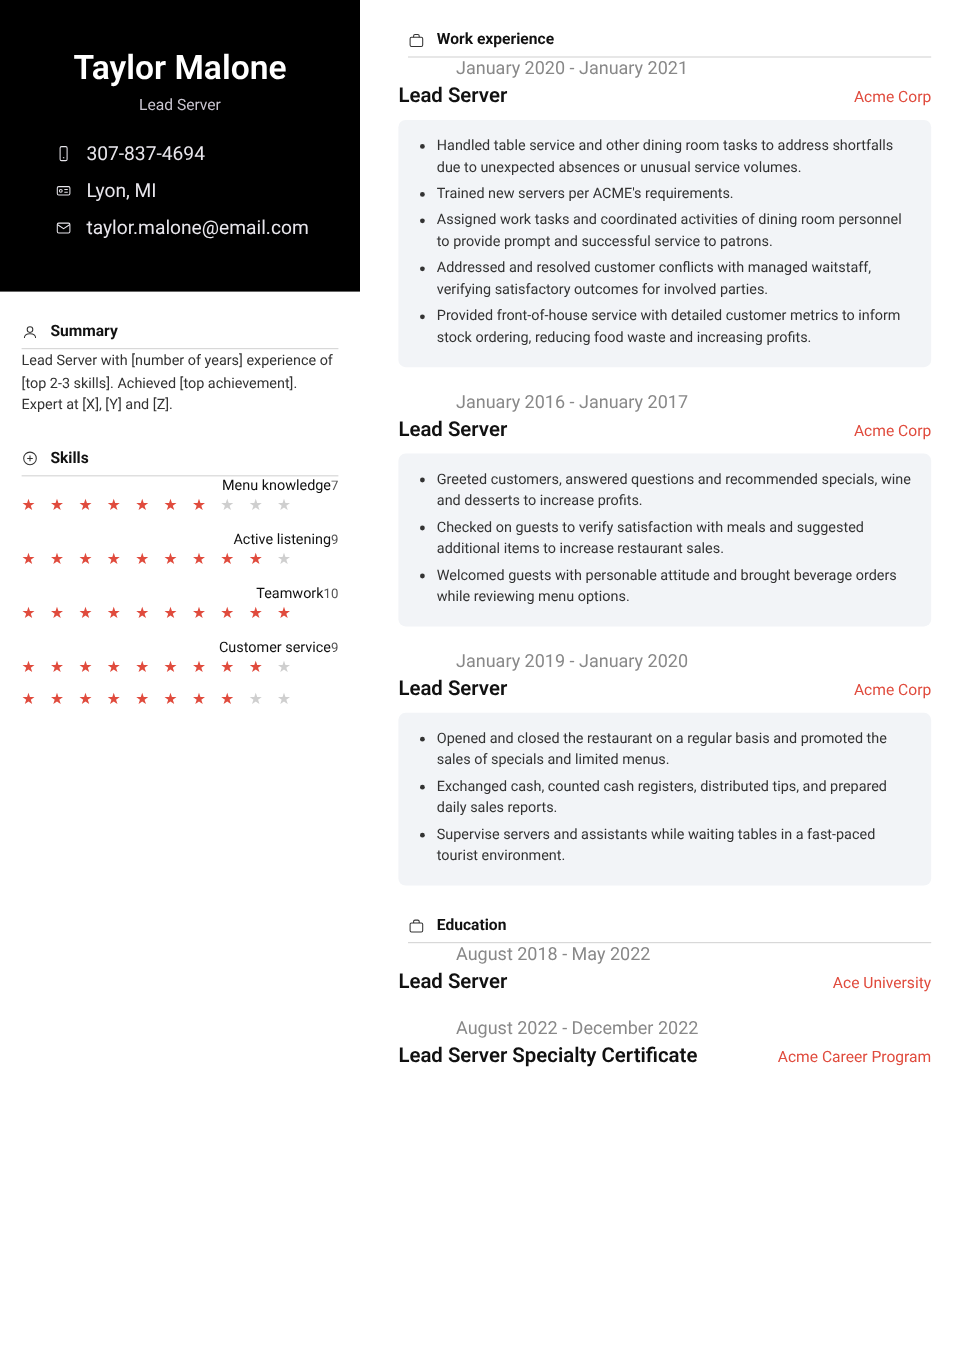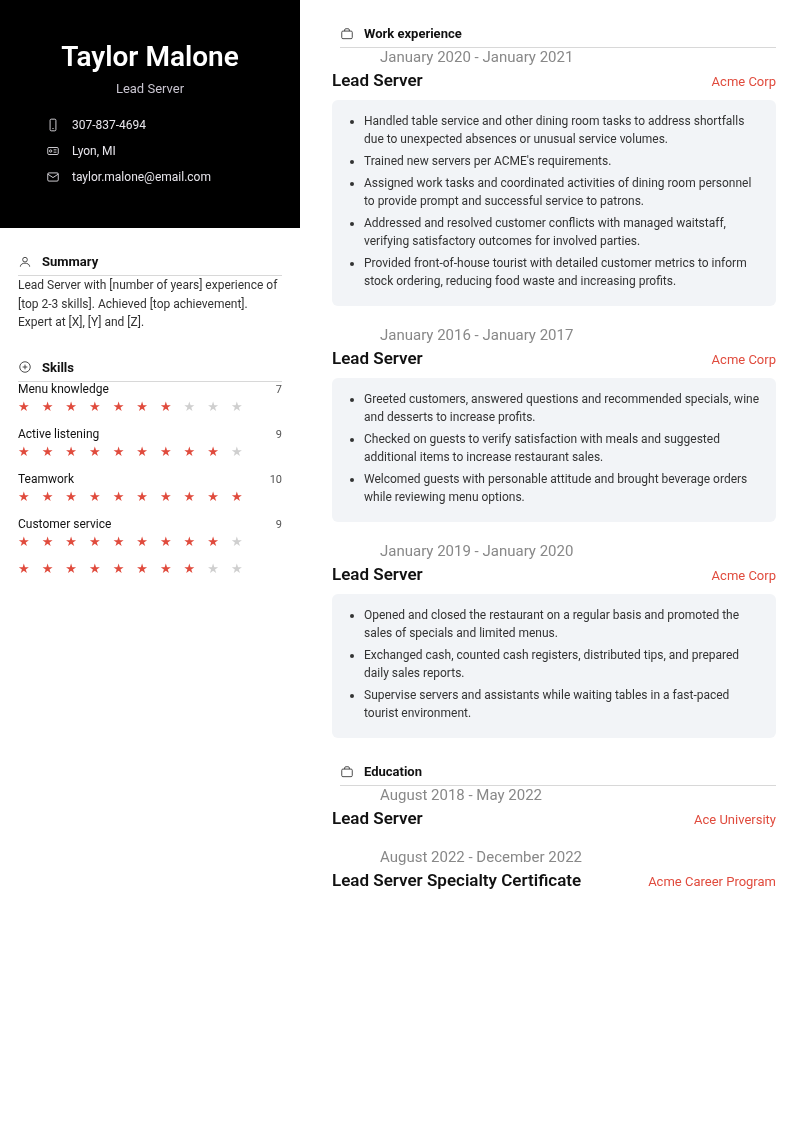--- a/index.html
+++ b/index.html
@@ -16,33 +16,33 @@
   .header-block {
     background: #000000;
     color: #fff;
     padding: 40px 24px 32px 24px;
   }
   .name { font-size: 28px; font-weight: 600; text-align: center; margin-bottom: 8px; }
   .title { font-size: 13px; text-align: center; color: #c9c5d0; margin-bottom: 22px; }
   .contact-list { list-style: none; padding-left: 22px; }
   .contact-item {
     display: flex; align-items: center; gap: 12px;
-    font-size: 12px; color: #e8e6ec; margin-bottom: 12px;
+    font-size: 16px; color: #e8e6ec; margin-bottom: 12px;
   }
   .contact-item svg { width: 14px; height: 14px; stroke: #e8e6ec; fill: none; stroke-width: 1.5; flex-shrink: 0; }
   .sidebar-body { padding: 26px 18px; }
   .section-heading {
     display: flex; align-items: center; gap: 10px;
     font-size: 13px; font-weight: 700; color: #111;
     border-bottom: 1px solid #d8d8d8; padding-bottom: 6px; 
   }
   .section-heading svg { width: 14px; height: 14px; stroke: #333; fill: none; stroke-width: 1.5; }
   .summary-text { font-size: 12px; color: #333; line-height: 1.55; margin-bottom: 28px; }
   .skill { margin-bottom: 14px; }
-  .skill-row { display: flex; justify-content: space-between; align-items: baseline; font-size: 12px; margin-bottom: 4px; gap: 45px; }
+  .skill-row { display: flex; justify-content: flex-end; align-items: baseline; font-size: 12px; margin-bottom: 4px; }
   .skill-name { color: #111; }
   .skill-score { color: #555; font-size: 11px; }
   .stars { display: flex; gap: 12px; }
   .star { font-size: 13px; color: #e04b3d; line-height: 1; }
   .star.empty { color: #cfcfcf; }
   .main { flex: 1; padding: 26px 24px 26px 32px; }
   .main .section-heading { margin-left: 8px; }
   .entry { margin-bottom: 20px; }
   .entry-dates { font-size: 15px; color: #888; margin-bottom: 4px; margin-left: 48px; }
   .entry-head { display: flex; justify-content: space-between; align-items: baseline; margin-bottom: 10px; }
@@ -213,21 +213,21 @@
           <div class="entry-head">
             <div class="entry-title">Lead Server</div>
             <div class="entry-org">Acme Corp</div>
           </div>
           <div class="bullet-box">
             <ul>
               <li>Handled table service and other dining room tasks to address shortfalls due to unexpected absences or unusual service volumes.</li>
               <li>Trained new servers per ACME's requirements.</li>
               <li>Assigned work tasks and coordinated activities of dining room personnel to provide prompt and successful service to patrons.</li>
               <li>Addressed and resolved customer conflicts with managed waitstaff, verifying satisfactory outcomes for involved parties.</li>
-              <li>Provided front-of-house tourist with detailed customer metrics to inform stock ordering, reducing food waste and increasing profits.</li>
+              <li>Provided front-of-house service with detailed customer metrics to inform stock ordering, reducing food waste and increasing profits.</li>
             </ul>
           </div>
         </div>
         <div class="entry">
           <div class="entry-dates">January 2016 - January 2017</div>
           <div class="entry-head">
             <div class="entry-title">Lead Server</div>
             <div class="entry-org">Acme Corp</div>
           </div>
           <div class="bullet-box">

